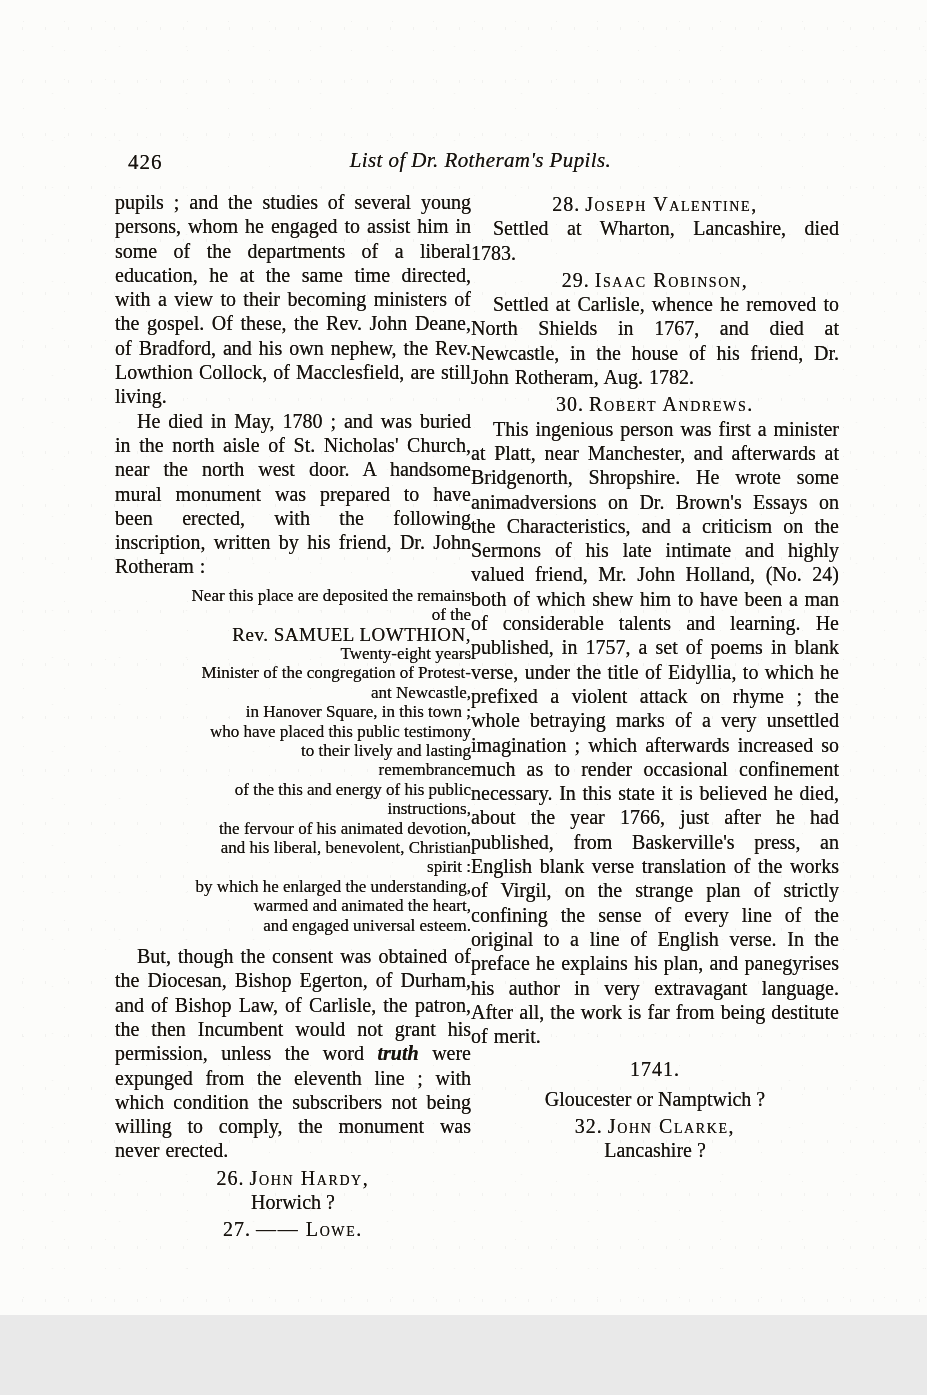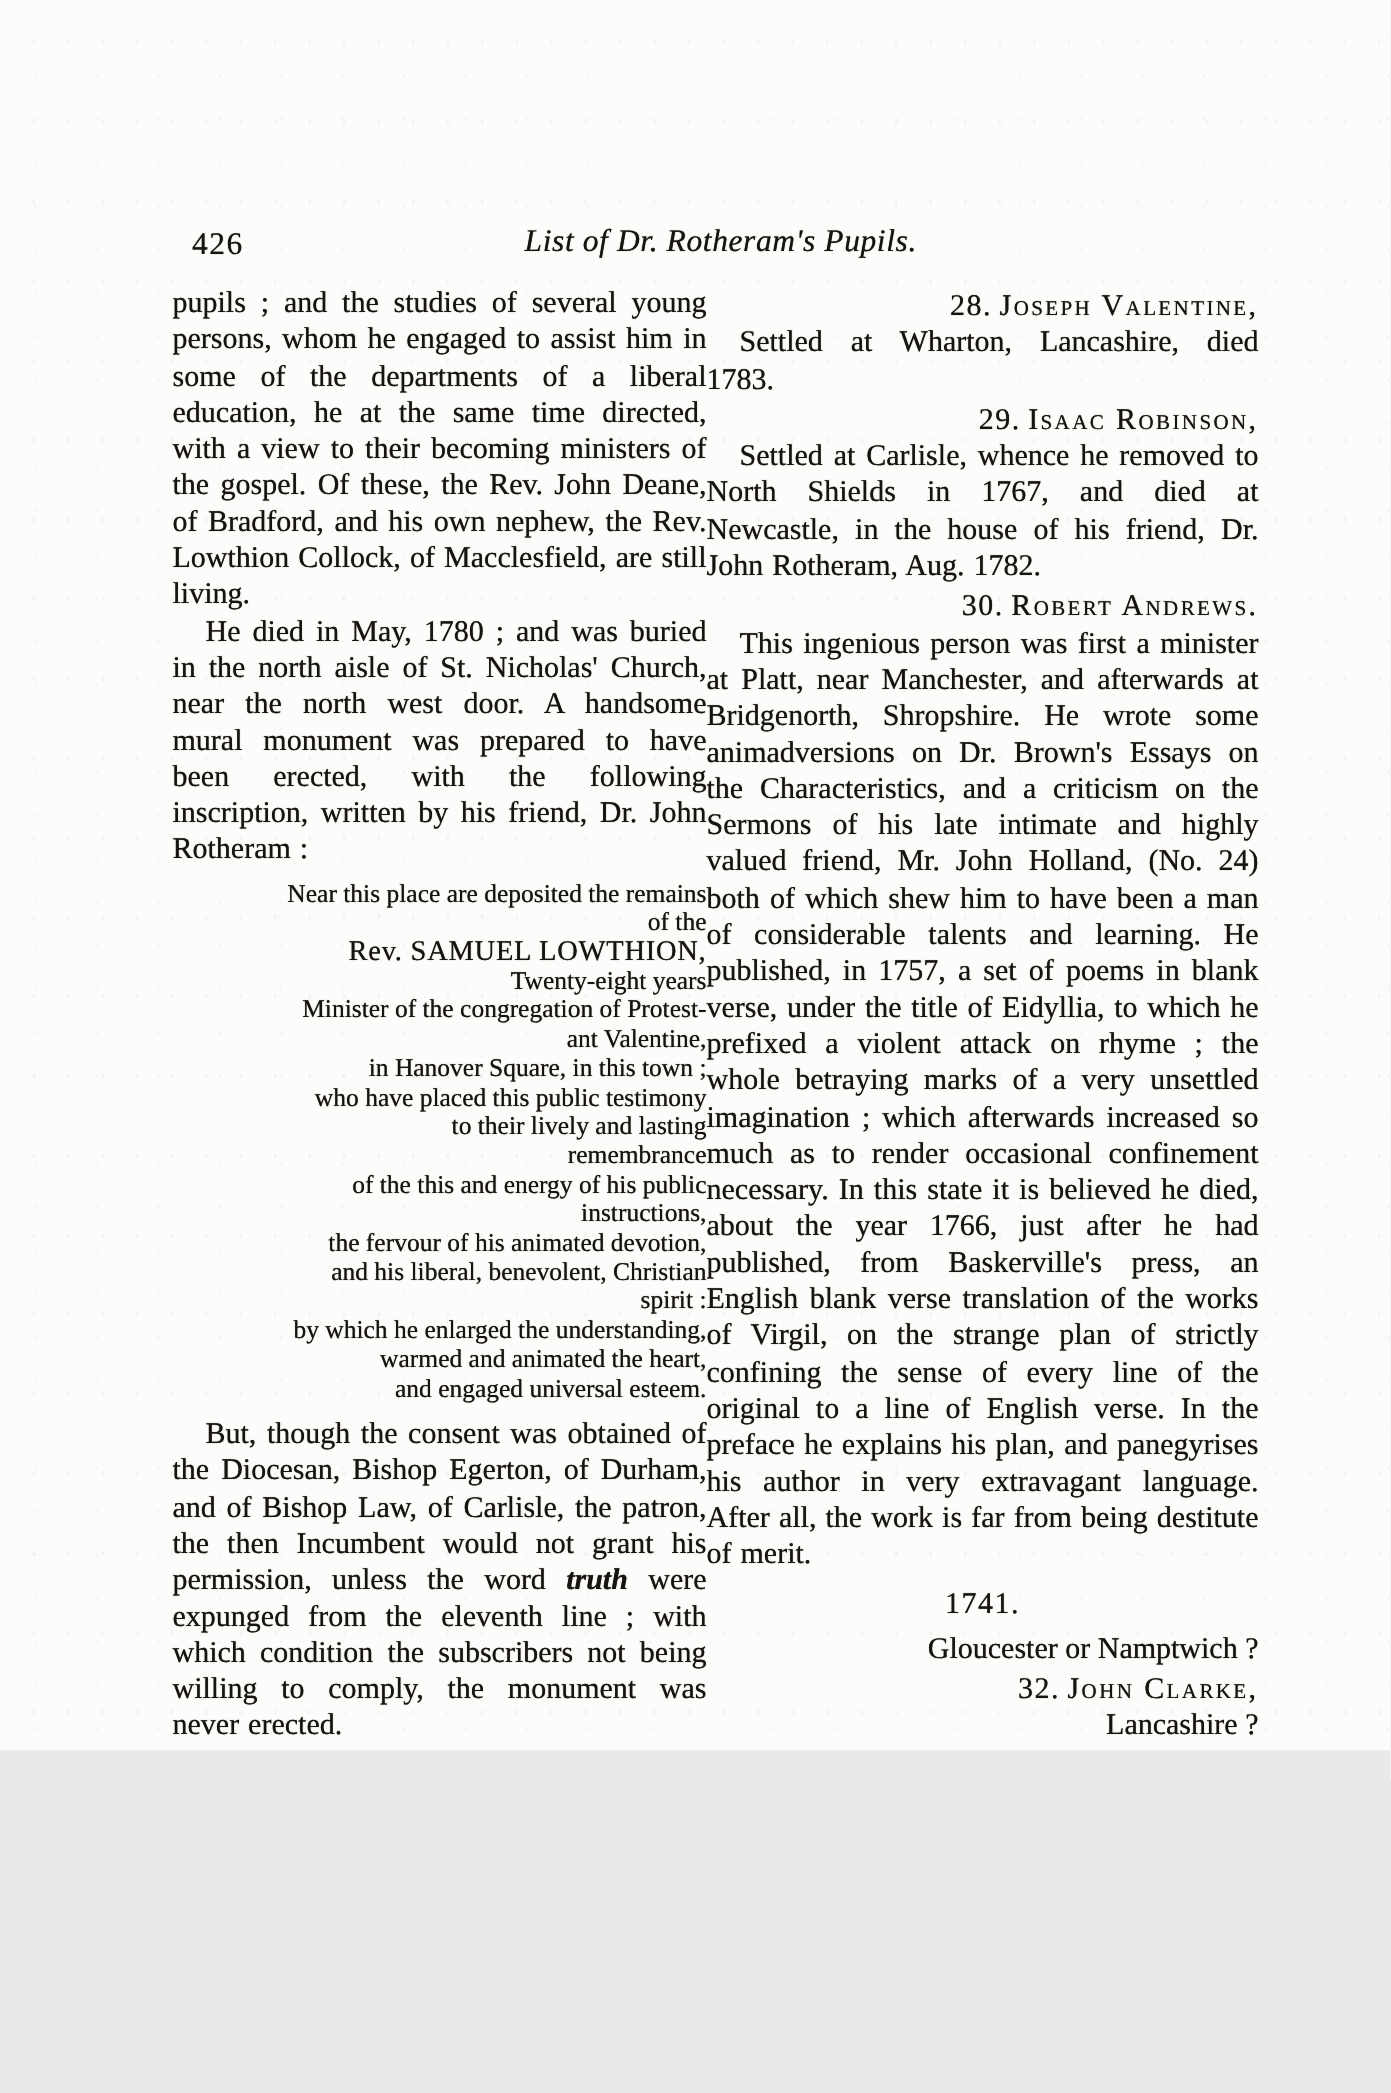--- a/index.html
+++ b/index.html
@@ -1,19 +1,19 @@
 <!DOCTYPE html>
 <html><head>
 <meta charset="utf-8">
 <style>
   html, body { margin: 0; padding: 0; background: #e9e9e9; }
   .page {
     position: relative;
     width: 927px;
-    height: 1167px;
+    height: 1315px;
     margin: 0 auto;
     box-sizing: border-box;
     background-color: #fcfcfa;
     background-image:
       radial-gradient(rgba(40,38,34,0.055) 0.8px, transparent 1px),
       radial-gradient(rgba(40,38,34,0.04) 0.8px, transparent 1.1px),
       radial-gradient(rgba(40,38,34,0.05) 0.6px, transparent 0.9px);
     background-size: 41px 29px, 67px 47px, 23px 53px;
     background-position: 3px 7px, 19px 23px, 11px 2px;
     color: #17130e;
@@ -65,21 +65,21 @@
     margin: 7px 0 9px 0;
     text-align: right;
     font-size: 17px;
     line-height: 19.4px;
   }
   .insc-line { white-space: nowrap; }
   .insc-name {
     font-size: 19px;
     letter-spacing: 0.5px;
   }
-  .entry { text-align: right; margin-top: 3px; font-family: Liberation Serif, serif; }
+  .entry { text-align: center; margin-top: 3px; font-family: Liberation Serif, serif; }
   .entry-head {
     font-size: 20px;
     line-height: 24.3px;
   }
   .entry-num { letter-spacing: 1px; }
   .entry-name {
     font-variant: small-caps;
     letter-spacing: 1.6px;
   }
   .entry-place {
@@ -110,21 +110,21 @@
     <div class="col col-left">
       <p class="body-para no-indent">pupils ; and the studies of several young persons, whom he engaged to assist him in some of the departments of a liberal education, he at the same time directed, with a view to their becoming ministers of the gospel. Of these, the Rev. John Deane, of Bradford, and his own nephew, the Rev. Lowthion Collock, of Macclesfield, are still living.</p>
       <p class="body-para">He died in May, 1780 ; and was buried in the north aisle of St. Nicholas' Church, near the north west door. A handsome mural monument was prepared to have been erected, with the following inscription, written by his friend, Dr. John Rotheram :</p>
 
       <div class="inscription">
         <div class="insc-line">Near this place are deposited the remains</div>
         <div class="insc-line">of the</div>
         <div class="insc-line insc-name">Rev. SAMUEL LOWTHION,</div>
         <div class="insc-line">Twenty-eight years</div>
         <div class="insc-line">Minister of the congregation of Protest-</div>
-        <div class="insc-line">ant Valentine,</div>
+        <div class="insc-line">ant Newcastle,</div>
         <div class="insc-line">in Hanover Square, in this town ;</div>
         <div class="insc-line">who have placed this public testimony</div>
         <div class="insc-line">to their lively and lasting</div>
         <div class="insc-line">remembrance</div>
         <div class="insc-line">of the this and energy of his public</div>
         <div class="insc-line">instructions,</div>
         <div class="insc-line">the fervour of his animated devotion,</div>
         <div class="insc-line">and his liberal, benevolent, Christian</div>
         <div class="insc-line">spirit :</div>
         <div class="insc-line">by which he enlarged the understanding,</div>

